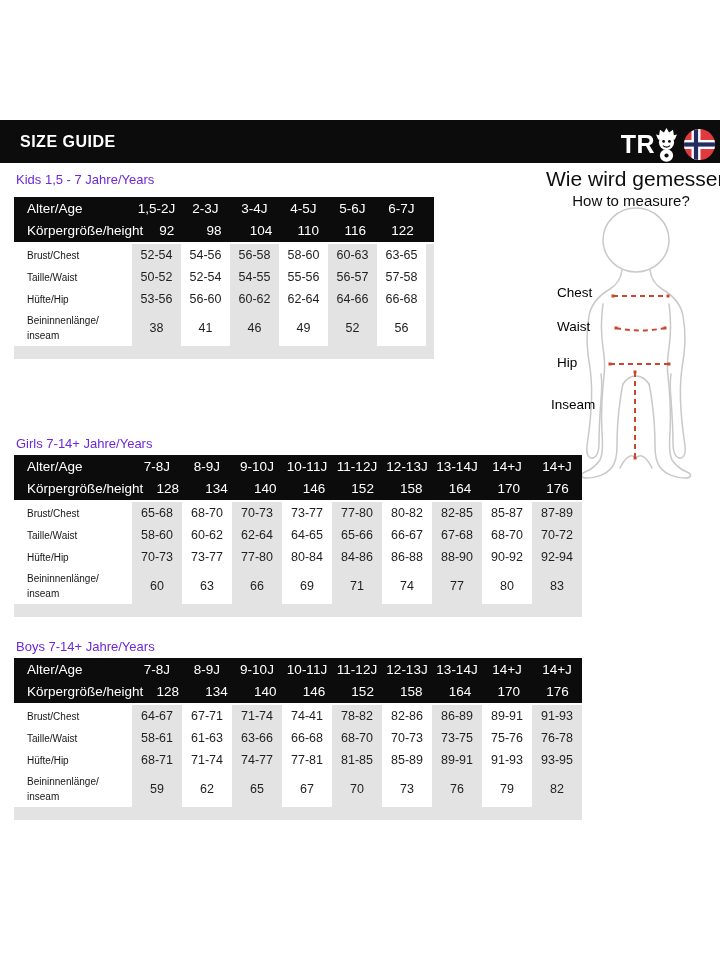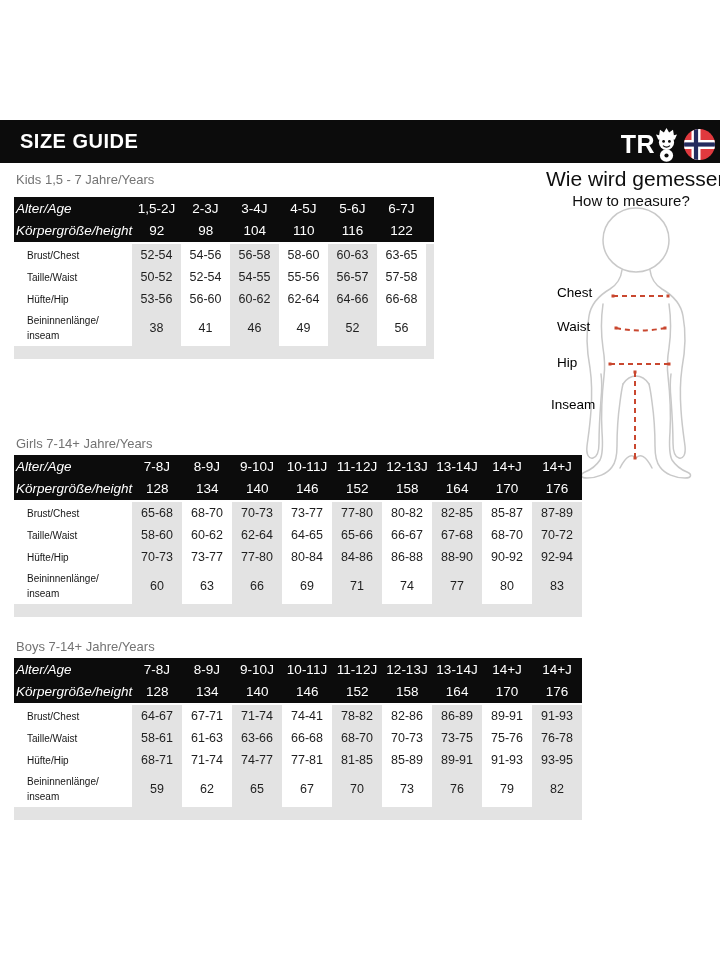--- a/index.html
+++ b/index.html
@@ -4,40 +4,40 @@
 <style>
   html,body{margin:0;padding:0;background:#ffffff;}
   .canvas{
     position:relative;width:720px;height:960px;background:#ffffff;overflow:hidden;
     font-family:"Liberation Sans", sans-serif;color:#1a1a1a;
   }
   
   .topbar{position:absolute;left:0;top:120px;width:720px;height:43px;background:#0c0c0c;}
   .size-guide{
     position:absolute;left:20px;top:0;height:53px;line-height:43px;
-    color:#ffffff;font-size:20px;font-weight:800;letter-spacing:0.5px;
+    color:#ffffff;font-size:16px;font-weight:800;letter-spacing:0.5px;
   }
   .logo{position:absolute;right:5px;top:0;height:49px;display:flex;align-items:center;}
   .logo .brand{color:#ffffff;font-size:25px;font-weight:700;letter-spacing:0.5px;line-height:43px;}
   .logo svg{display:block;}
   .troll{margin:0 1px;}
   .flag{margin-left:6px;}
   
-  .section-title{position:absolute;font-size:13px;color:#737373;}
+  .section-title{position:absolute;font-size:13px;color:#6d28d9;}
   .st-kids{left:16px;top:172px;}
   .st-girls{left:16px;top:436px;}
   .st-boys{left:16px;top:639px;}
   
   .size-table{position:absolute;}
   .tb-kids{left:14px;top:197px;width:420px;}
   .tb-girls{left:14px;top:455px;width:568px;}
   .tb-boys{left:14px;top:658px;width:568px;}
   .thead{background:#0c0c0c;color:#ffffff;padding:1px 0;}
   .hrow{display:flex;height:21.5px;align-items:center;}
-  .hlbl{flex:0 0 118px;padding-left:2px;font-size:13.5px;box-sizing:border-box;font-style:italic;}
+  .hlbl{flex:0 0 118px;padding-left:13px;font-size:13.5px;box-sizing:border-box;}
   .hval{flex:1 1 0;text-align:center;font-size:13.5px;}
   .tgap{height:2px;background:#ffffff;}
   .tbdy{background:#e3e3e3;padding-bottom:13px;}
   .brow{display:flex;}
   .brow .lbl{
     flex:0 0 118px;padding-left:13px;box-sizing:border-box;background:#ffffff;
     font-size:10px;display:flex;align-items:center;white-space:pre-line;line-height:15px;color:#151515;
   }
   .brow .val{
     flex:1 1 0;display:flex;align-items:center;justify-content:center;

